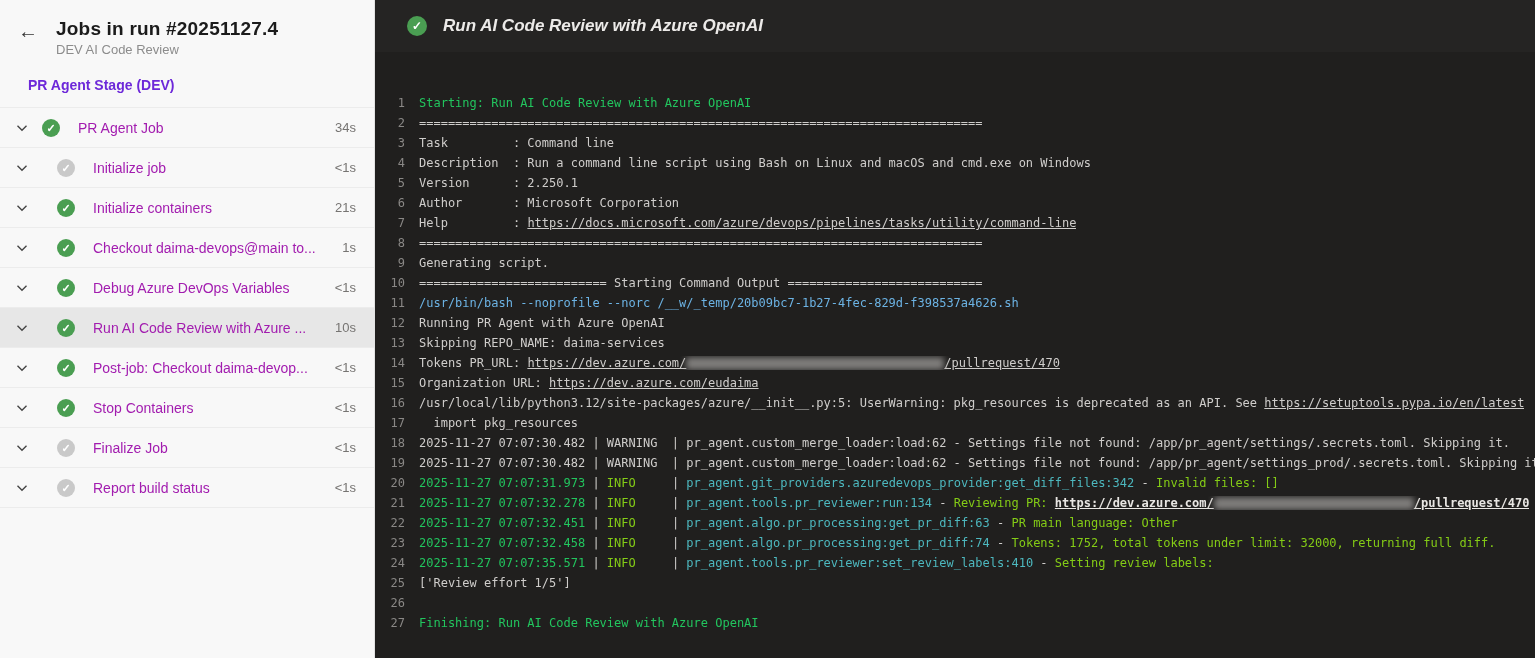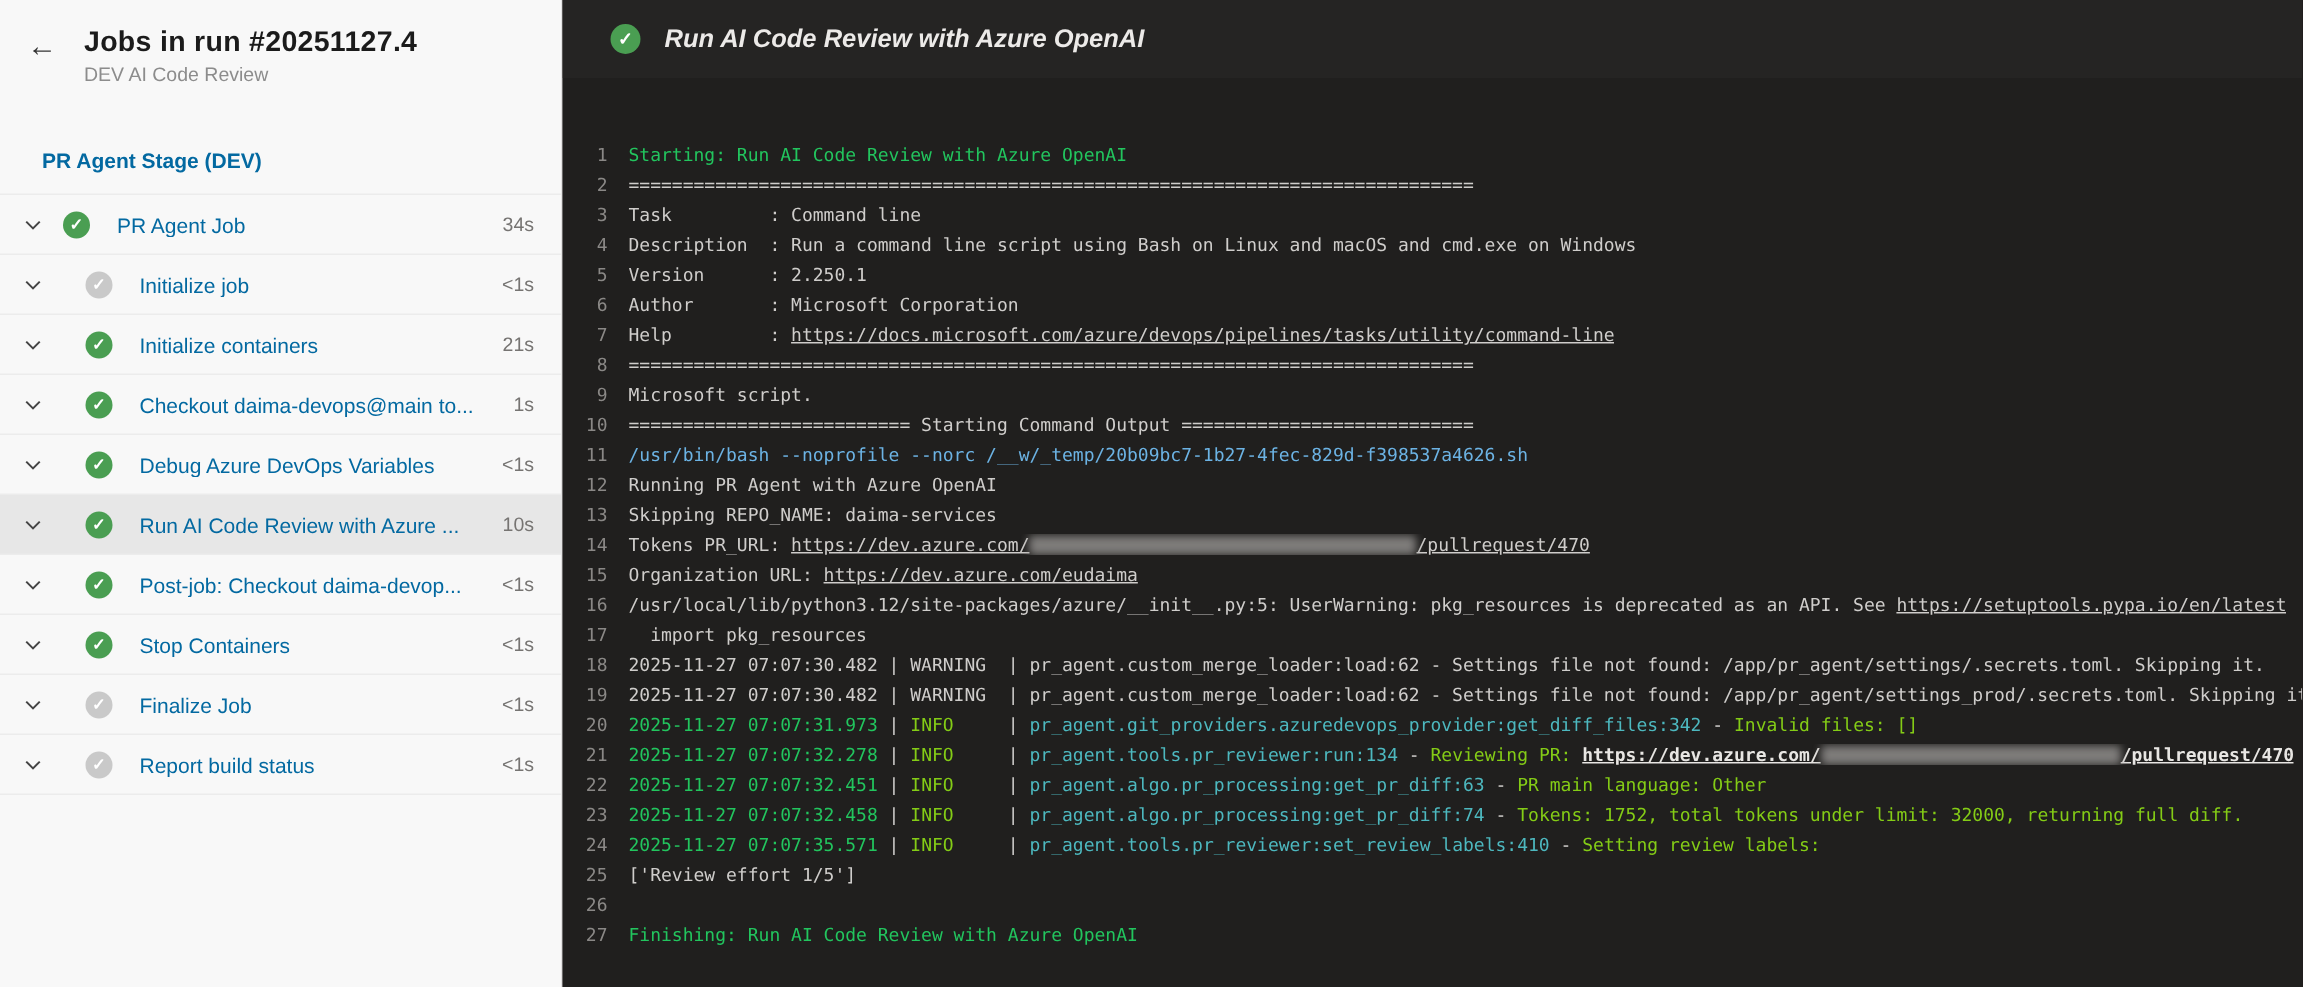--- a/index.html
+++ b/index.html
@@ -8,34 +8,34 @@
   .app { display:flex; width:1535px; height:658px; }
 
   
   .sidebar { width:375px; min-width:375px; background:#f8f8f8; height:658px;
              border-right:1px solid #e3e3e3; overflow:hidden; }
   .sb-header { padding:18px 16px 0 18px; display:flex; align-items:flex-start; }
   .back-btn { font-size:20px; color:#333; margin-top:2px; width:30px; cursor:pointer; }
   .sb-titles { margin-left:8px; }
   .sb-title { font-size:19px; font-weight:bold; color:#1b1b1b; letter-spacing:.2px; }
   .sb-subtitle { font-size:13px; color:#8c8c8c; margin-top:2px; }
-  .stage-header { font-size:14px; font-weight:bold; color:#0369a1; padding:0 0 0 28px; margin-top:42px; }
+  .stage-header { font-size:14px; font-weight:bold; color:#6d28d9; padding:0 0 0 28px; margin-top:20px; }
   .job-list { margin-top:14px; border-top:1px solid #ececec; }
   .job-row { height:40px; display:flex; align-items:center; border-bottom:1px solid #ececec;
              position:relative; cursor:pointer; background:#f8f8f8; }
   .job-row.selected { background:#e7e7e7; }
   .chevron { position:absolute; left:14px; width:16px; height:16px; color:#444; display:flex;
              align-items:center; justify-content:center; }
   .status-icon { position:absolute; width:18px; height:18px; border-radius:50%;
                  color:#fff; font-size:11px; line-height:18px; text-align:center; font-weight:bold; }
   .job-row.parent .status-icon { left:42px; }
   .job-row.child  .status-icon { left:57px; }
   .status-success { background:#4a9e52; }
   .status-skipped { background:#c9c9c9; }
-  .job-label { font-size:14px; color:#0369a1; white-space:nowrap; overflow:hidden; }
+  .job-label { font-size:14px; color:#a21caf; white-space:nowrap; overflow:hidden; }
   .job-row.parent .job-label { margin-left:78px; }
   .job-row.child  .job-label { margin-left:93px; }
   .job-duration { margin-left:auto; margin-right:18px; font-size:13px; color:#767472; }
 
   
   .main { flex:1; background:#201f1e; display:flex; flex-direction:column; overflow:hidden; }
   .log-header { height:52px; background:#252423; display:flex; align-items:center; padding-left:32px; }
   .log-header .hdr-icon { width:20px; height:20px; border-radius:50%; background:#4a9e52; color:#fff;
                           font-size:12px; line-height:20px; text-align:center; font-weight:bold; }
   .log-title { margin-left:16px; font-size:17px; font-weight:bold; color:#eceae8;font-style:italic; }
@@ -205,21 +205,21 @@
         <div class="log-line">
     <span class="ln">7</span>
     <span class="line-content"><span class="seg plain">Help         : </span><span class="seg link">https://docs.microsoft.com/azure/devops/pipelines/tasks/utility/command-line</span></span>
   </div>
         <div class="log-line">
     <span class="ln">8</span>
     <span class="line-content"><span class="seg plain">==============================================================================</span></span>
   </div>
         <div class="log-line">
     <span class="ln">9</span>
-    <span class="line-content"><span class="seg plain">Microsoft script.</span></span>
+    <span class="line-content"><span class="seg plain">Generating script.</span></span>
   </div>
         <div class="log-line">
     <span class="ln">10</span>
     <span class="line-content"><span class="seg plain">========================== Starting Command Output ===========================</span></span>
   </div>
         <div class="log-line">
     <span class="ln">11</span>
     <span class="line-content"><span class="seg blue">/usr/bin/bash --noprofile --norc /__w/_temp/20b09bc7-1b27-4fec-829d-f398537a4626.sh</span></span>
   </div>
         <div class="log-line">

